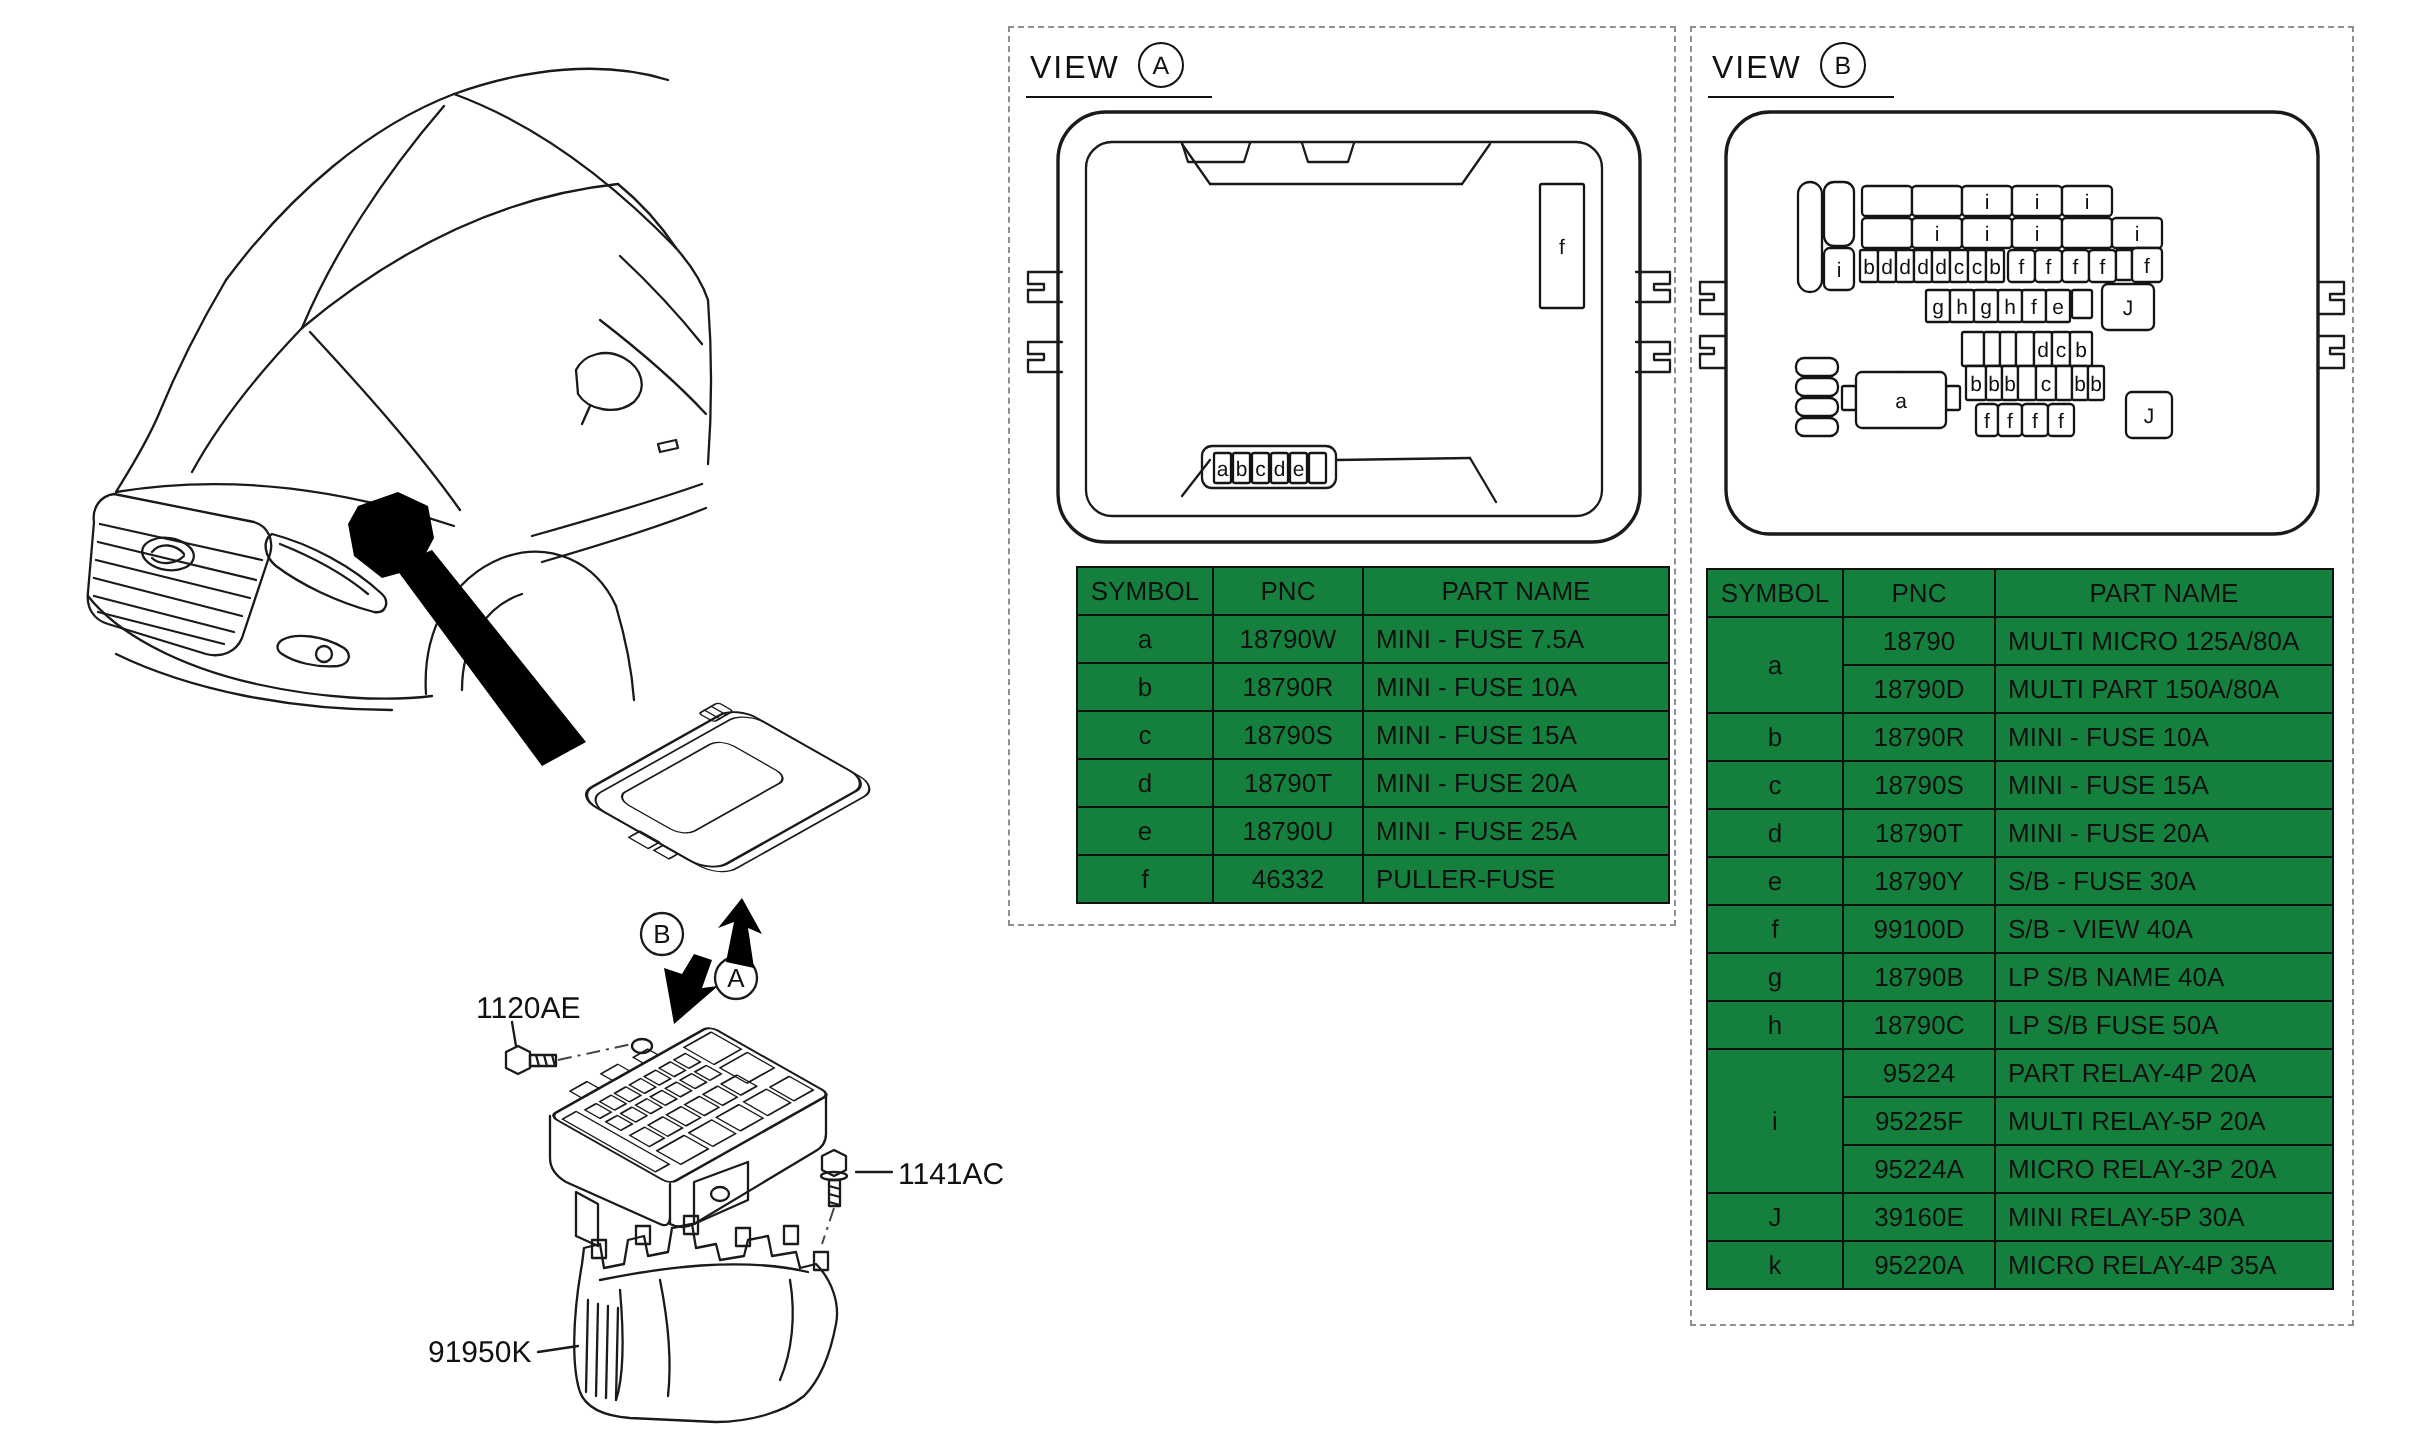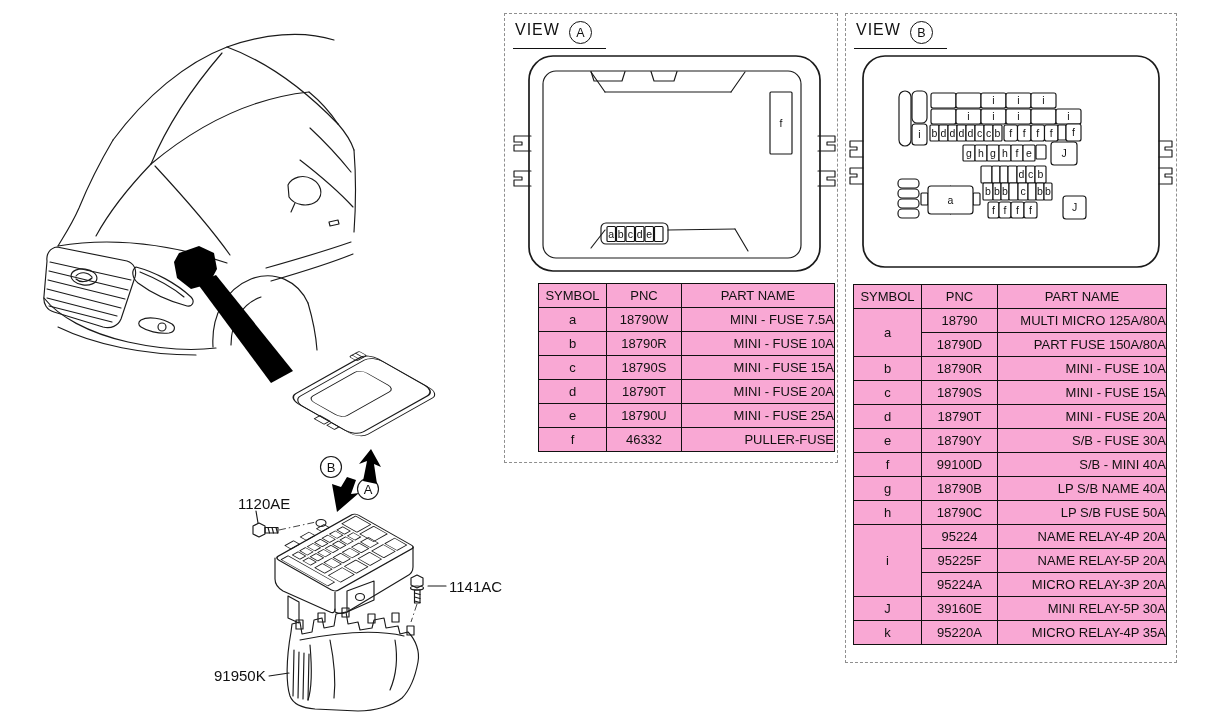--- a/index.html
+++ b/index.html
@@ -1,39 +1,39 @@
 <!DOCTYPE html>
 <html><head>
 <meta charset="utf-8">
 <style>
   html,body{margin:0;padding:0;background:#fff;}
   body{width:1206px;height:727px;position:relative;overflow:hidden;
        font-family:"Liberation Sans",sans-serif;color:#111;}
   .panel{position:absolute;border:1.3px dashed #8f8f8f;background:#fff;box-sizing:border-box;}
   #panel-a{left:504px;top:13px;width:334px;height:450px;}
   #panel-b{left:845px;top:13px;width:332px;height:650px;}
-  .view-title{position:absolute;left:8px;top:7px;display:flex;align-items:flex-start;
+  .view-title{position:absolute;left:8px;top:7px;display:flex;align-items:flex-end;
       border-bottom:1.6px solid #111;padding:0 14px 4px 2px;}
   .view-title .vt{font-size:16px;letter-spacing:1px;}
   .circ{width:21px;height:21px;border:1.4px solid #111;border-radius:50%;
       display:flex;align-items:center;justify-content:center;
       font-size:12.5px;margin-left:9px;background:#fff;}
   .diag{position:absolute;left:0;top:0;}
   .ln{fill:none;stroke:#1a1a1a;stroke-width:1.15;stroke-linejoin:round;stroke-linecap:round;}
   .ln2{fill:none;stroke:#1a1a1a;stroke-width:1.7;stroke-linejoin:round;stroke-linecap:round;}
   .blk{fill:#000;stroke:none;}
   .dashdot{fill:none;stroke:#444;stroke-width:1;stroke-dasharray:7 3 1.5 3;}
   .cell{fill:#fff;stroke:#141414;stroke-width:1.15;}
   .cell-label{font-family:"Liberation Sans",sans-serif;font-size:10.5px;fill:#111;text-anchor:middle;}
   .lbl{font-family:"Liberation Sans",sans-serif;font-size:15px;fill:#111;}
   .ctext{font-family:"Liberation Sans",sans-serif;font-size:13px;fill:#111;text-anchor:middle;}
-  table.parts{border-collapse:collapse;position:absolute;table-layout:fixed;background:#f9a8d4;padding-left:44px;}
+  table.parts{border-collapse:collapse;position:absolute;table-layout:fixed;background:#15803d;padding-left:44px;}
   table.parts td,table.parts th{border:1.4px solid #111;font-size:13px;font-weight:400;
       padding:0;height:23px;text-align:center;overflow:hidden;white-space:nowrap;}
-  table.parts td.part{text-align:right;padding-left:6px;}
+  table.parts td.part{text-align:left;padding-left:6px;}
 </style>
 </head>
 <body>
 
 <svg width="520" height="727" viewBox="0 0 520 727" style="position:absolute;left:0;top:0;">
 
   <g class="ln">
     <path d="M113,140 C145,97 185,63 227,47 C263,34 302,30 334,40"></path>
     <path d="M227,47 C268,62 306,91 338,124"></path>
     <path d="M222,53 C191,89 166,128 151,164"></path>
@@ -402,21 +402,21 @@
       <th>PNC</th>
       <th>PART NAME</th>
     </tr>
     <tr>
           <td rowspan="2">a</td>
           <td>18790</td>
           <td class="part">MULTI MICRO 125A/80A</td>
         </tr>
     <tr>
           <td>18790D</td>
-          <td class="part">PART FUSE 150A/80A</td>
+          <td class="part">MULTI PART 150A/80A</td>
         </tr>
     <tr>
           <td>b</td>
           <td>18790R</td>
           <td class="part">MINI - FUSE 10A</td>
         </tr>
     <tr>
           <td>c</td>
           <td>18790S</td>
           <td class="part">MINI - FUSE 15A</td>
@@ -427,40 +427,40 @@
           <td class="part">MINI - FUSE 20A</td>
         </tr>
     <tr>
           <td>e</td>
           <td>18790Y</td>
           <td class="part">S/B - FUSE 30A</td>
         </tr>
     <tr>
           <td>f</td>
           <td>99100D</td>
-          <td class="part">S/B - MINI 40A</td>
+          <td class="part">S/B - VIEW 40A</td>
         </tr>
     <tr>
           <td>g</td>
           <td>18790B</td>
           <td class="part">LP S/B NAME 40A</td>
         </tr>
     <tr>
           <td>h</td>
           <td>18790C</td>
           <td class="part">LP S/B FUSE 50A</td>
         </tr>
     <tr>
           <td rowspan="3">i</td>
           <td>95224</td>
-          <td class="part">NAME RELAY-4P 20A</td>
+          <td class="part">PART RELAY-4P 20A</td>
         </tr>
     <tr>
           <td>95225F</td>
-          <td class="part">NAME RELAY-5P 20A</td>
+          <td class="part">MULTI RELAY-5P 20A</td>
         </tr>
     <tr>
           <td>95224A</td>
           <td class="part">MICRO RELAY-3P 20A</td>
         </tr>
     <tr>
           <td>J</td>
           <td>39160E</td>
           <td class="part">MINI RELAY-5P 30A</td>
         </tr>

